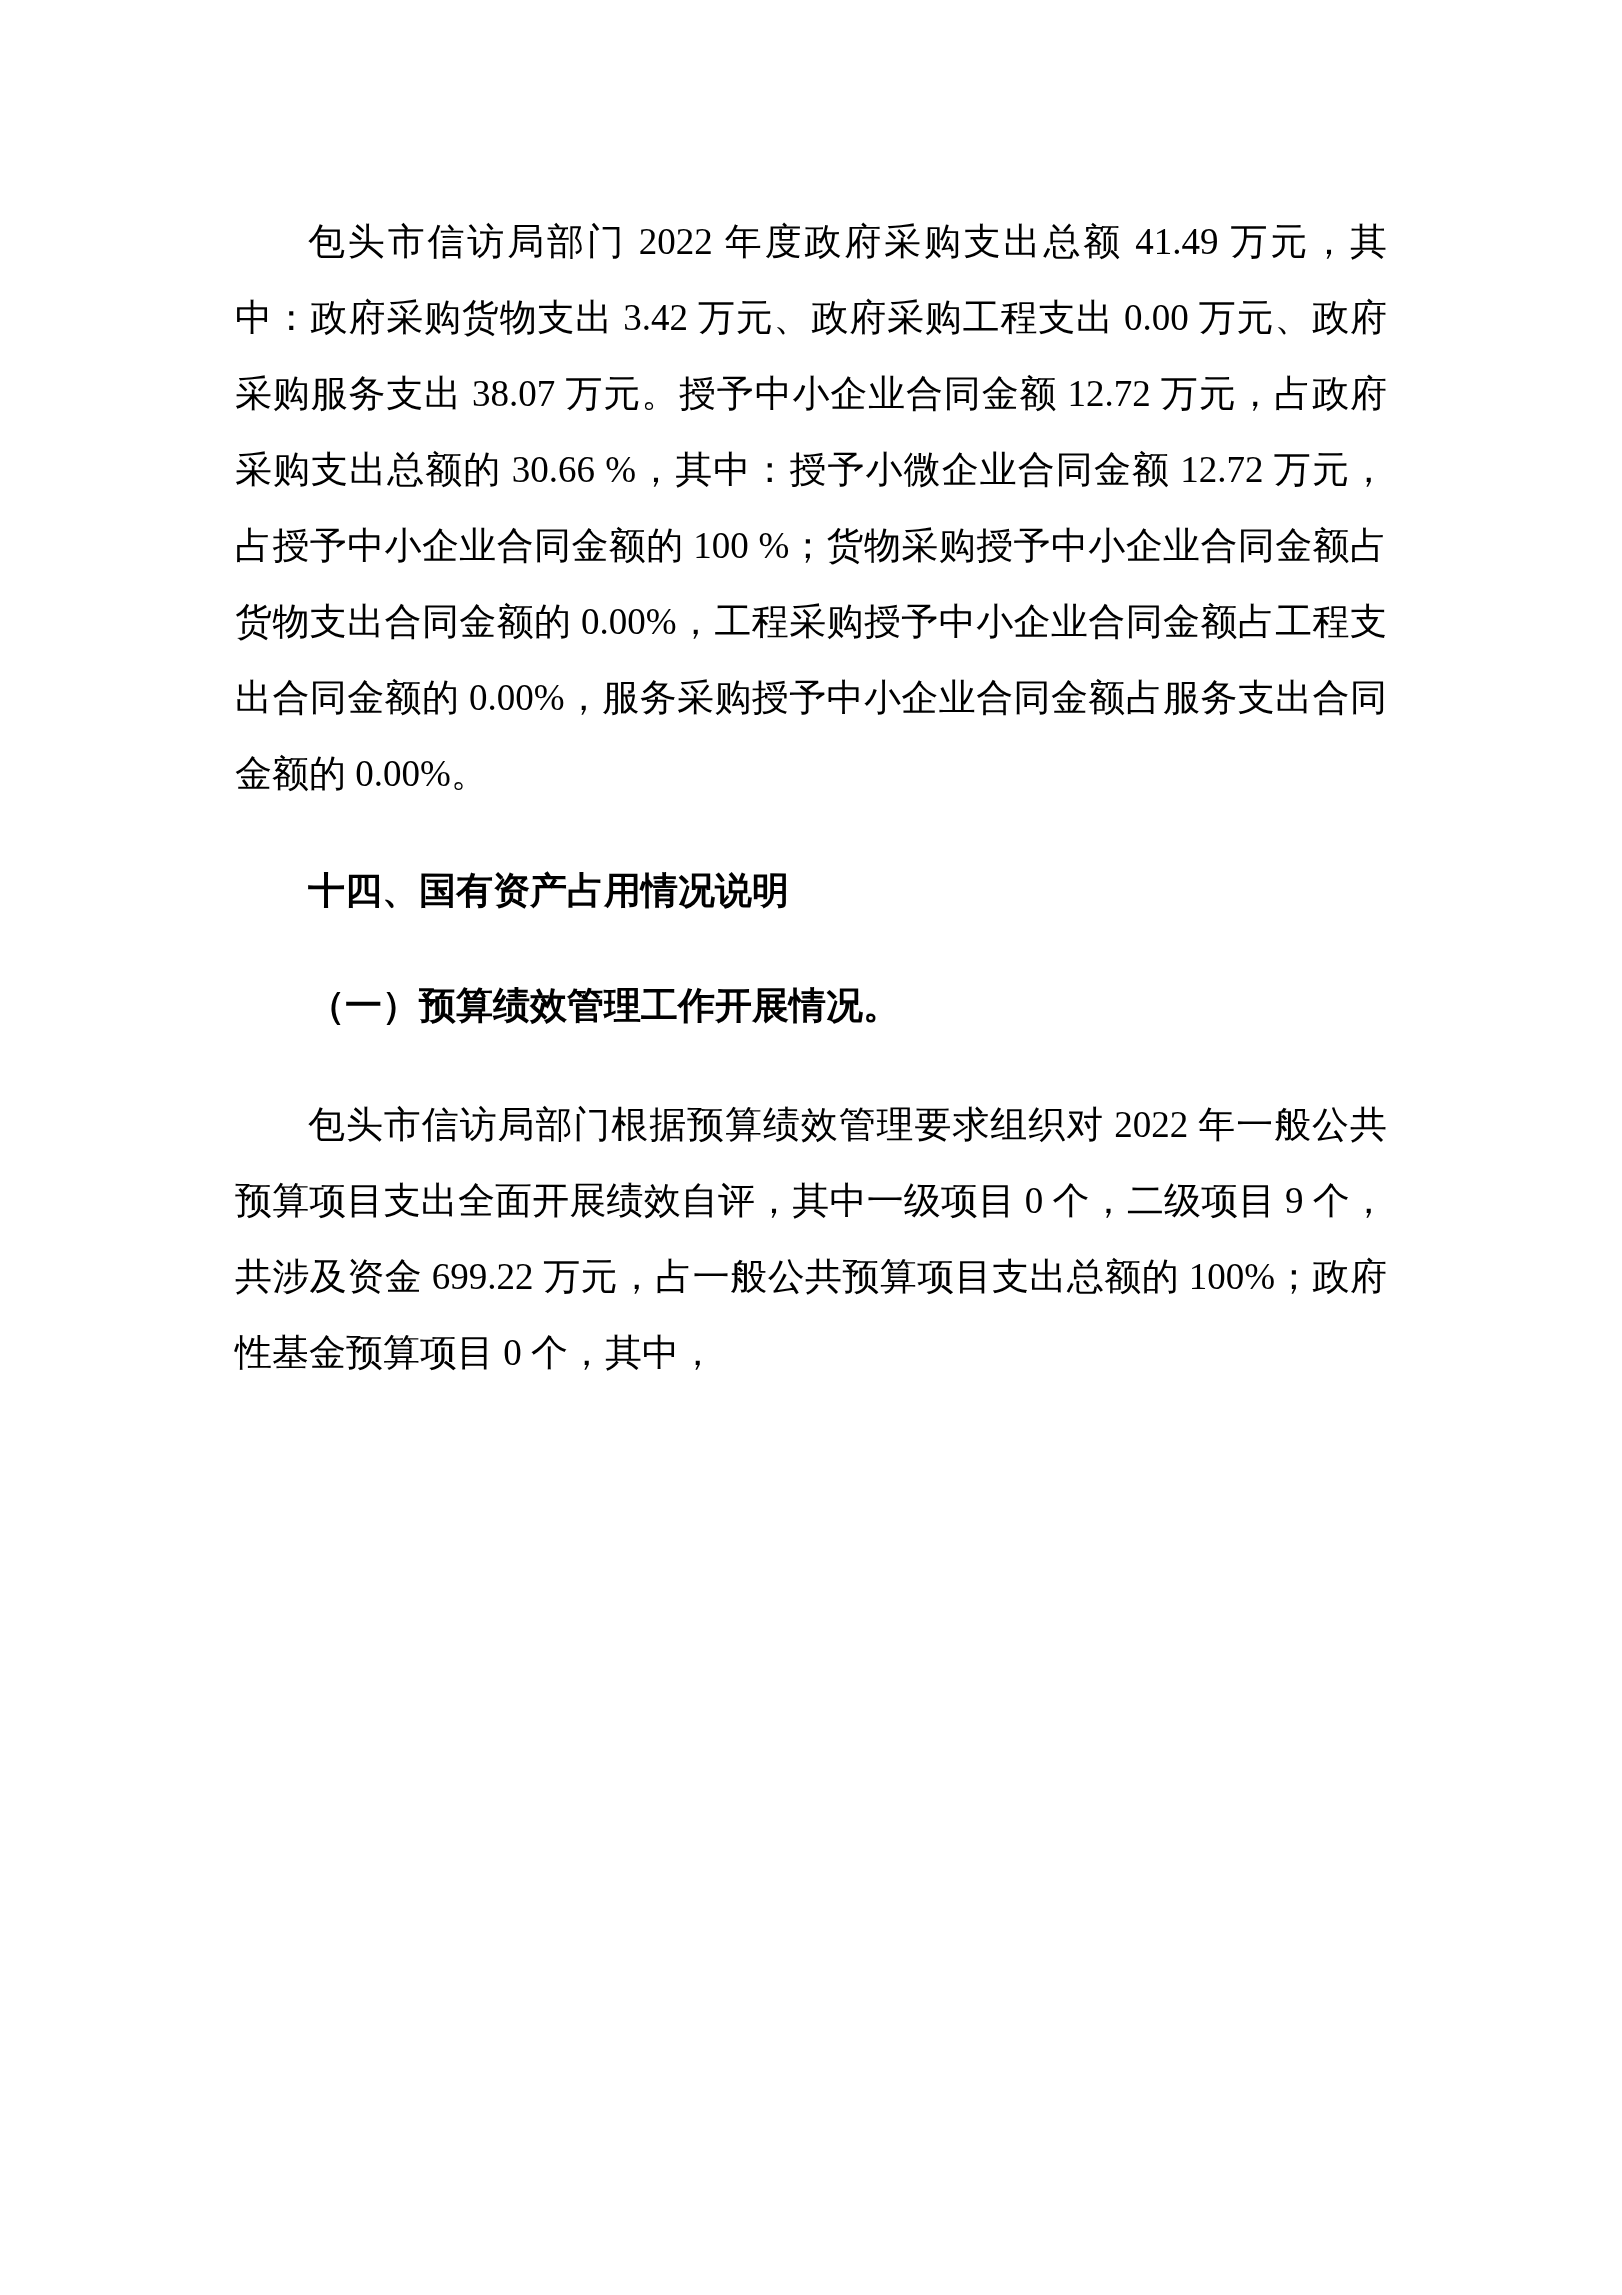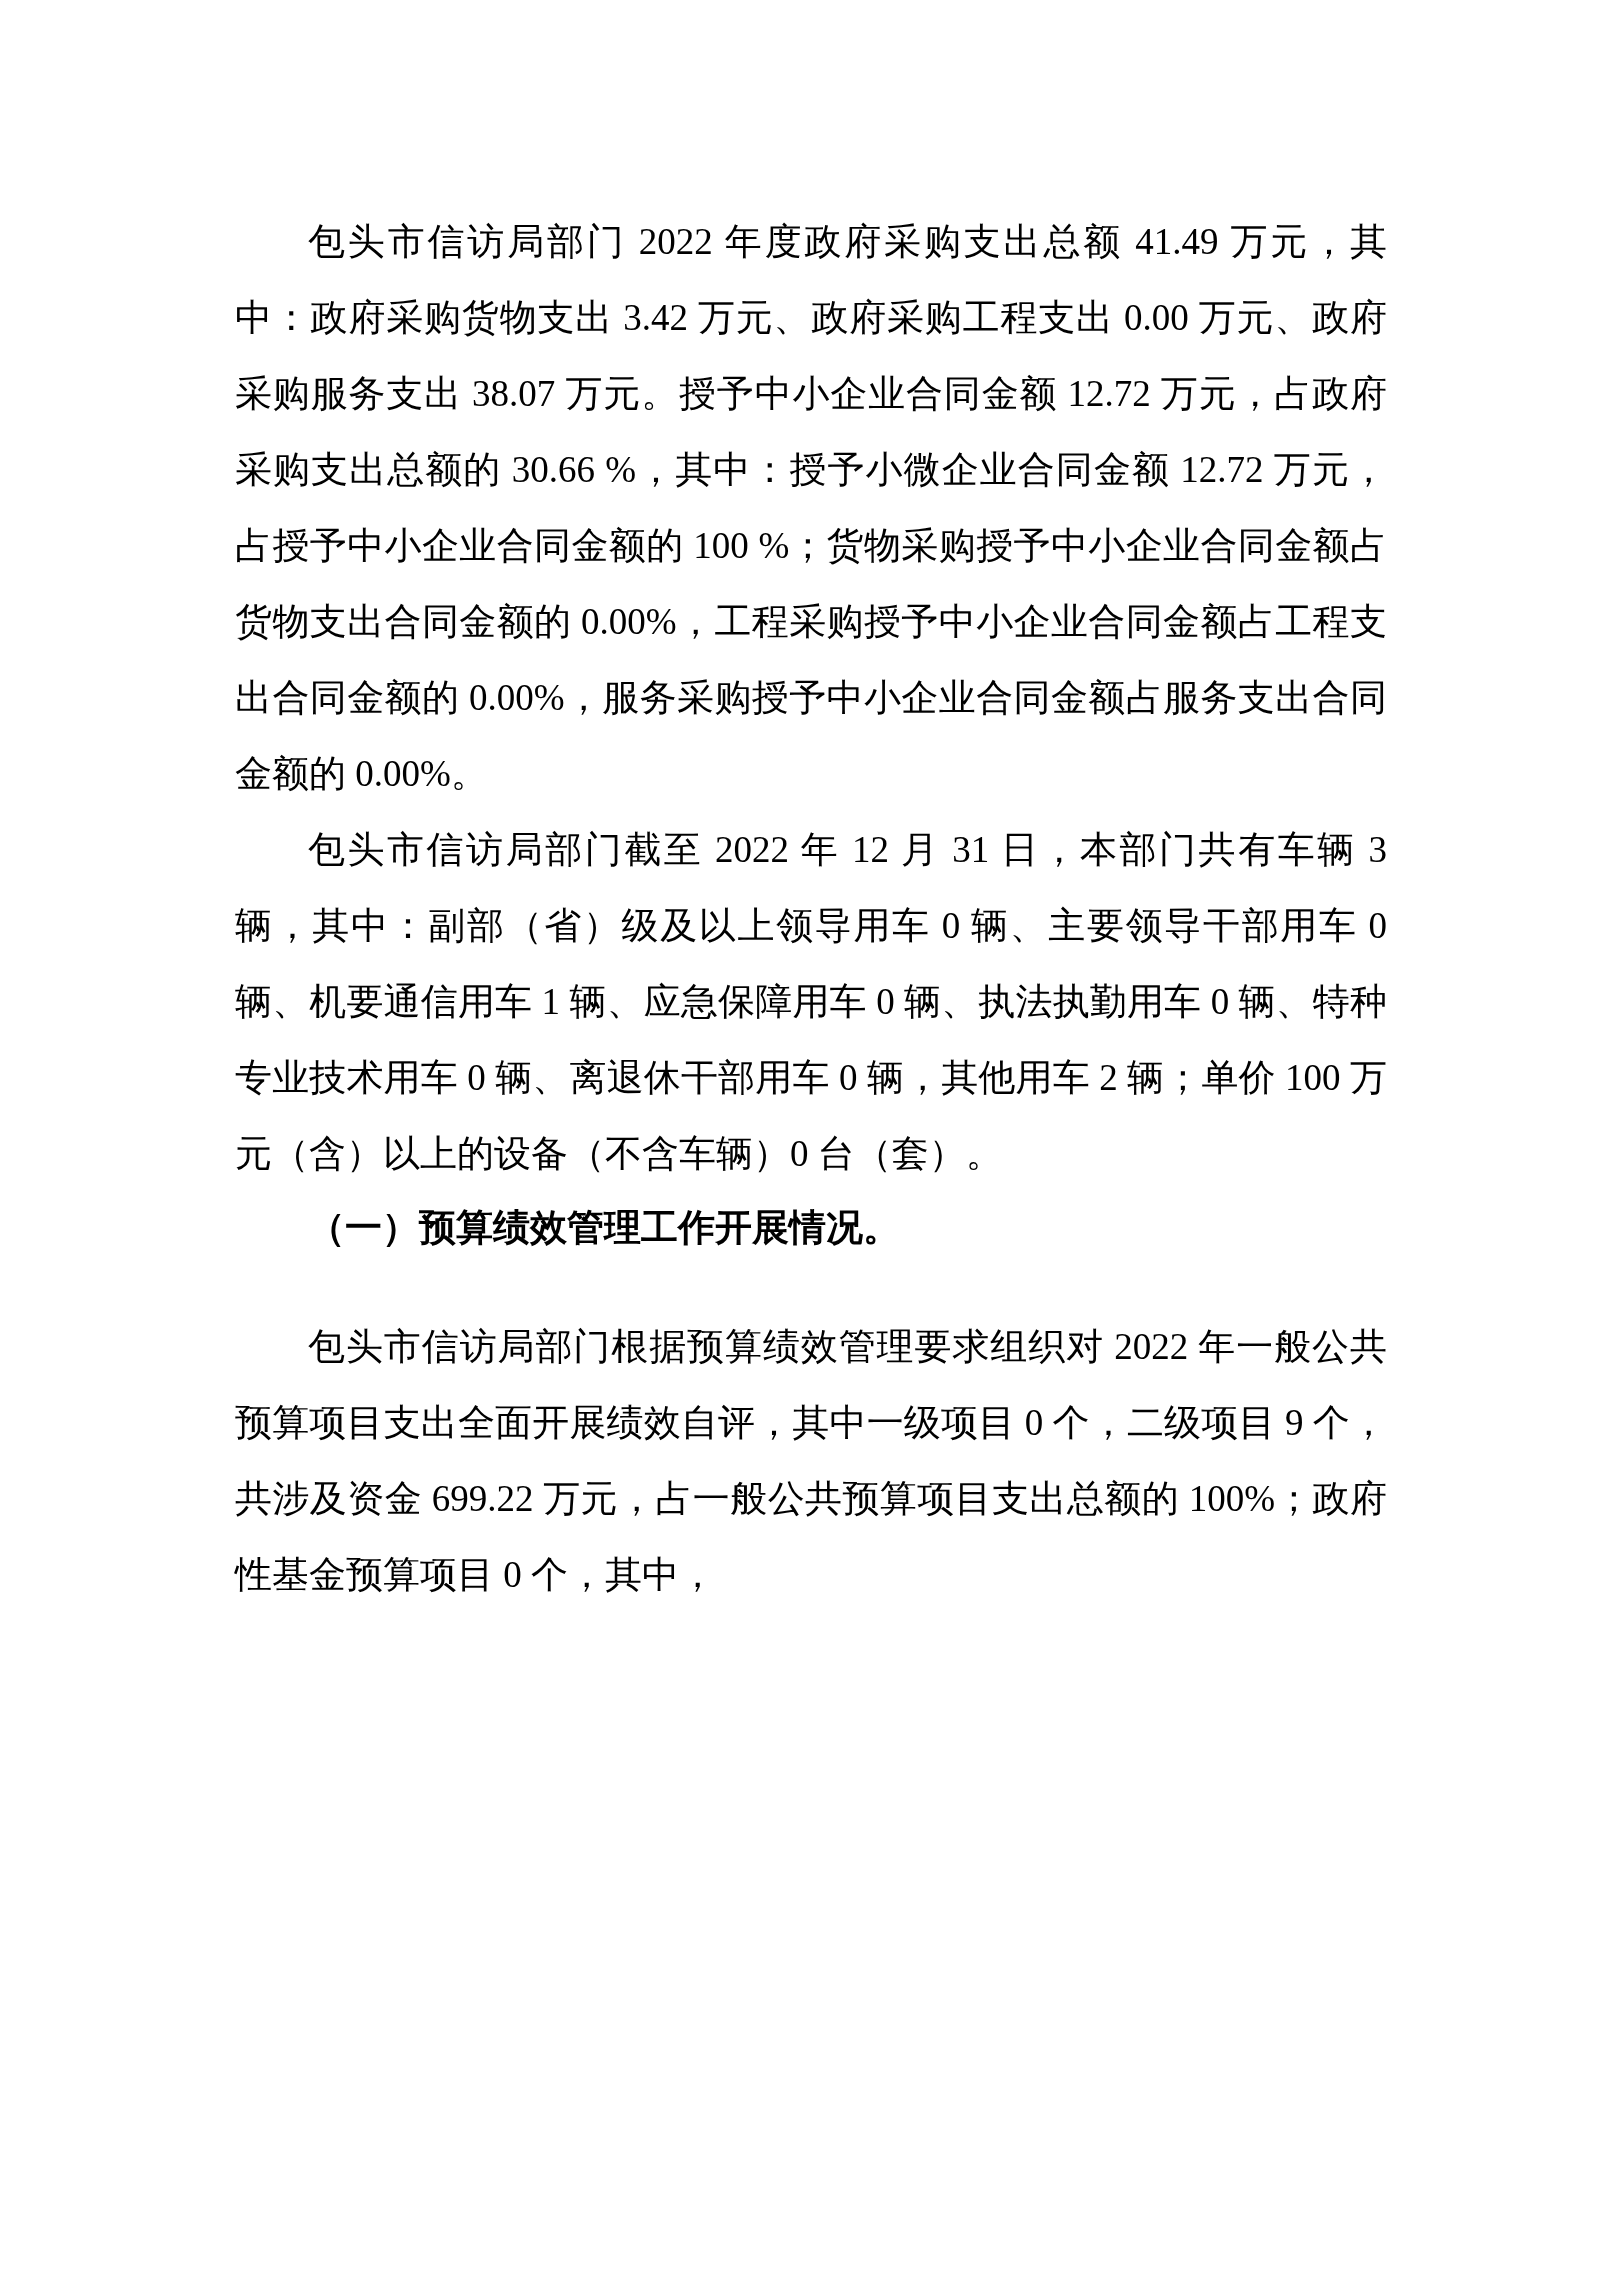--- a/index.html
+++ b/index.html
@@ -60,22 +60,22 @@
   }
 </style>
 </head>
 <body>
 
 <div class="page">
   <div class="content">
 
     <p class="body-para">包头市信访局部门 2022 年度政府采购支出总额 41.49 万元，其中：政府采购货物支出 3.42 万元、政府采购工程支出 0.00 万元、政府采购服务支出 38.07 万元。授予中小企业合同金额 12.72 万元，占政府采购支出总额的 30.66 %，其中：授予小微企业合同金额 12.72 万元， 占授予中小企业合同金额的 100 %；货物采购授予中小企业合同金额占货物支出合同金额的 0.00%，工程采购授予中小企业合同金额占工程支出合同金额的 0.00%，服务采购授予中小企业合同金额占服务支出合同金额的 0.00%。</p>
 
+    <h2 class="section-heading heading-14">十四、国有资产占用情况说明</h2>
 
-    <p class="body-para">包头市信访局部门截至 2022 年 12 月 31 日，本部门共有车辆 3 辆，其中：副部（省）级及以上领导用车 0 辆、主要领导干部用车 0 辆、机要通信用车 1 辆、应急保障用车 0 辆、执法执勤用车 0 辆、特种专业技术用车 0 辆、离退休干部用车 0 辆，其他用车 2 辆；单价 100 万元（含）以上的设备（不含车辆）0 台（套）。</p>
 
 
     <h3 class="sub-heading">（一）预算绩效管理工作开展情况。</h3>
 
     <p class="body-para">包头市信访局部门根据预算绩效管理要求组织对 2022 年一般公共预算项目支出全面开展绩效自评，其中一级项目 0 个，二级项目 9 个，共涉及资金 699.22 万元，占一般公共预算项目支出总额的 100%；政府性基金预算项目 0 个，其中，</p>
 
   </div>
 </div>
 
 

